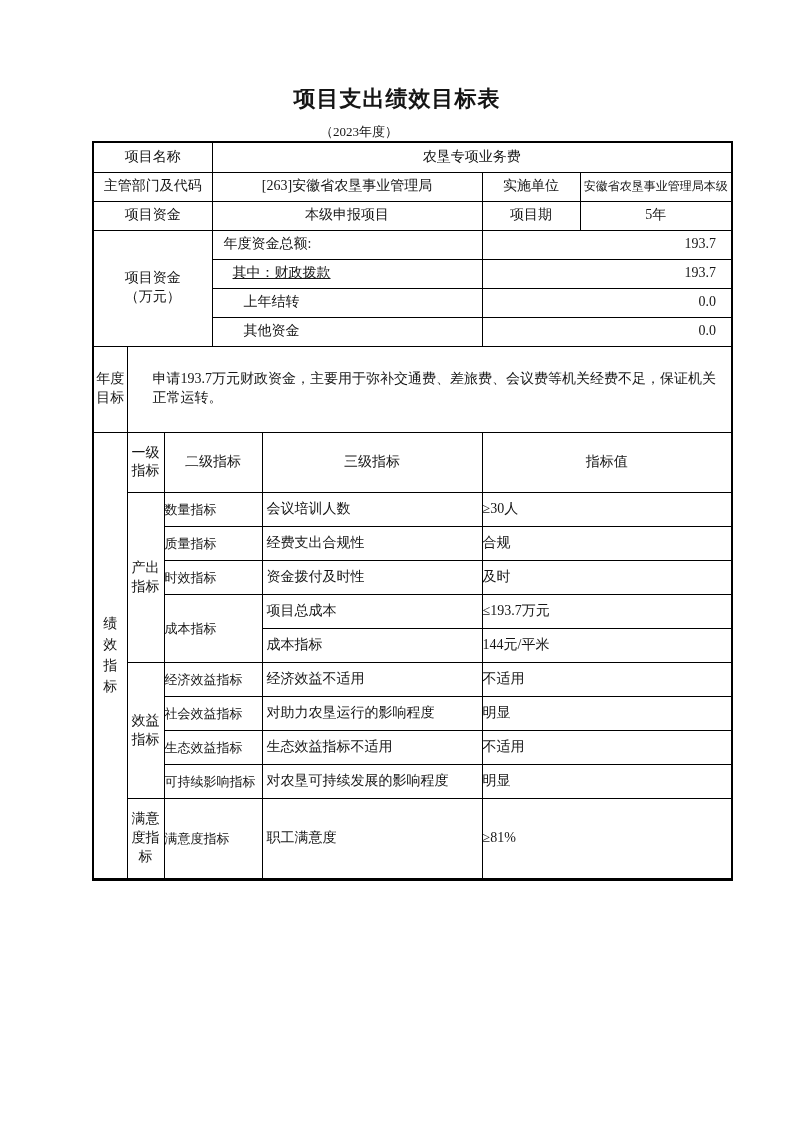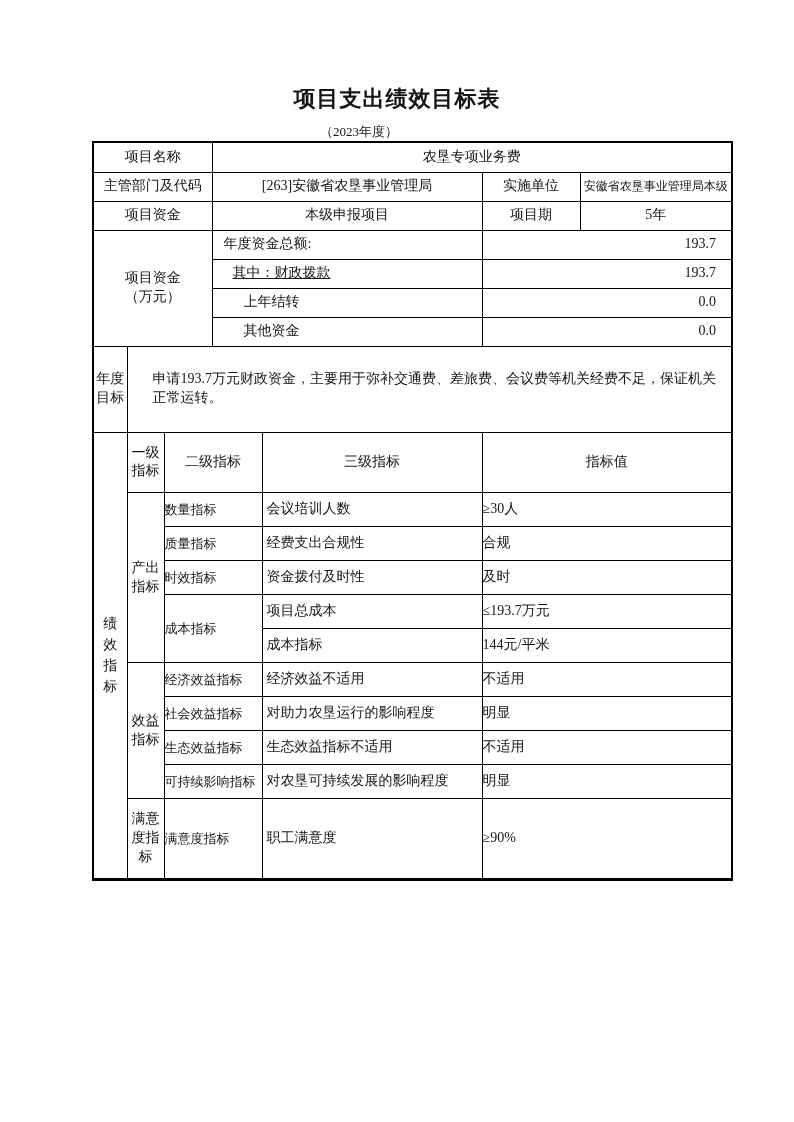--- a/index.html
+++ b/index.html
@@ -198,16 +198,16 @@
     <td class="l3">对农垦可持续发展的影响程度</td>
     <td colspan="2" class="val">明显</td>
   </tr>
 
   <tr class="rP">
     <td class="lbl">
       <div class="vwrap-box">满意度指标</div>
     </td>
     <td colspan="2" class="l2">满意度指标</td>
     <td class="l3">职工满意度</td>
-    <td colspan="2" class="val">≥90%</td>
+    <td colspan="2" class="val">≥81%</td>
   </tr>
 </tbody>
   </table>
 
 </body></html>

